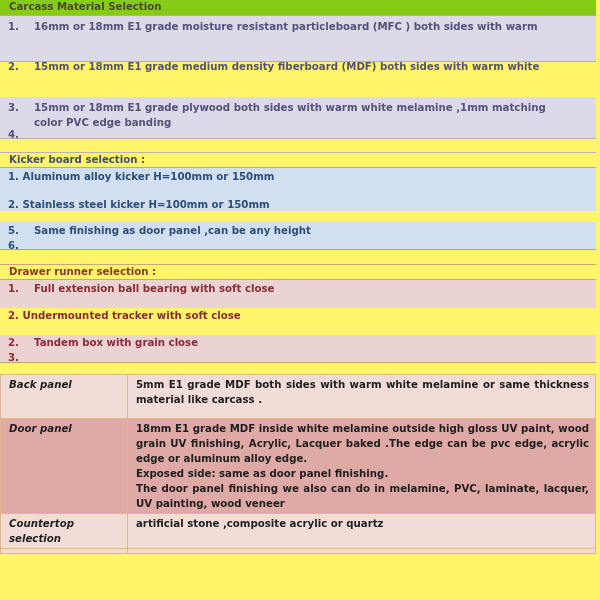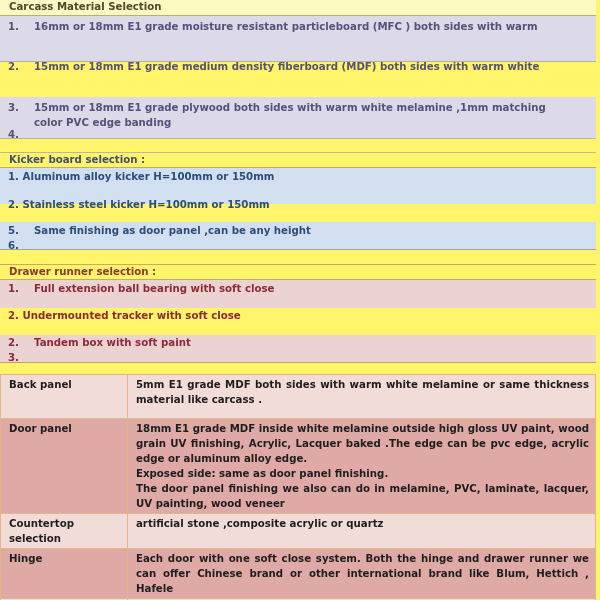--- a/index.html
+++ b/index.html
@@ -42,47 +42,47 @@
       font-size: 10.2px;
       color: #1e1e1e;
     }
     table.spec td {
       border: 1px solid #e6b48a;
       vertical-align: top;
       padding: 2px 6px 2px 8px;
       line-height: 15px;
       text-align: justify;
     }
-    table.spec td.lbl { width: 112px; }
+    table.spec td.lbl { width: 112px; font-style: italic; }
     tr.light td { background: #f2dcd8; }
     tr.dark td { background: #dfa9a6; }
     tr.dark td.lbl { background: #dfa9a6; }
   </style>
 </head>
 <body>
 
-<div class="sec-head c-purple-h" style="top:0; border-top:none; background:#fef9c3; color:#4a4a2e;">Carcass Material Selection</div>
+<div class="sec-head c-purple-h" style="top:0; border-top:none; background:#84cc16; color:#4a4a2e;">Carcass Material Selection</div>
 
 <div class="row bg-purple c-purple" style="top:16px; height:46px;">
   <span class="num">1.</span><span>16mm or 18mm E1 grade moisture resistant particleboard (MFC ) both sides with warm</span>
 </div>
 
 <div class="row c-purple" style="top:56px; height:41px; background:transparent;">
   <span class="num">2.</span><span>15mm or 18mm E1 grade medium density fiberboard (MDF) both sides with warm white</span>
 </div>
 
 <div class="row bg-purple c-purple" style="top:97px; height:42px;">
   <span class="num">3.</span><span>15mm or 18mm E1 grade plywood both sides with warm white melamine ,1mm matching</span>
   <span class="indent-line">color PVC edge banding</span>
   <span style="position:absolute; left:8px; top:30px;">4.</span>
 </div>
 
 <div class="sec-head" style="top:152px; color:#3f5072; border-top:1px solid #b9b6a8;">Kicker board selection :</div>
 
-<div class="row bg-blue c-blue" style="top:168px; height:36px; padding-top:1px;">
+<div class="row bg-blue c-blue" style="top:168px; height:43px; padding-top:1px;">
   <span>1. Aluminum alloy kicker H=100mm or 150mm</span>
 </div>
 
 <div class="row c-blue" style="top:196px; height:26px; padding-top:1px;">
   <span>2. Stainless steel kicker H=100mm or 150mm</span>
 </div>
 
 <div class="row bg-blue c-blue" style="top:222px; height:28px; padding-top:1px; border-bottom:1px solid #9ea89a;">
   <span class="num">5.</span><span>Same finishing as door panel ,can be any height</span>
   <span style="display:block;">6.</span>
@@ -92,21 +92,21 @@
 
 <div class="row bg-pink c-red" style="top:280px; height:28px; padding-top:1px;">
   <span class="num">1.</span><span>Full extension ball bearing with soft close</span>
 </div>
 
 <div class="row c-red" style="top:308px; height:41px; padding-top:0;">
   <span>2. Undermounted tracker with soft close</span>
 </div>
 
 <div class="row bg-pink c-red" style="top:335px; height:28px; padding-top:0; border-bottom:1px solid #c4a06a;">
-  <span class="num">2.</span><span>Tandem box with soft paint</span>
+  <span class="num">2.</span><span>Tandem box with grain close</span>
   <span style="display:block;">3.</span>
 </div>
 
 <table class="spec">
   <tbody>
       <tr class="light" style="height:44px;">
     <td class="lbl">Back panel</td>
     <td><span>5mm E1 grade MDF both sides with warm white melamine or same thickness material like carcass .</span></td>
   </tr>
   <tr class="dark">
@@ -114,24 +114,20 @@
     <td>
       <div>18mm E1 grade MDF inside white melamine outside high gloss UV paint, wood grain UV finishing, Acrylic, Lacquer baked .The edge can be pvc edge, acrylic edge or aluminum alloy edge.</div>
       <div>Exposed side: same as door panel finishing.</div>
       <div>The door panel finishing we also can do in melamine, PVC, laminate, lacquer, UV painting, wood veneer</div>
     </td>
   </tr>
   <tr class="light">
     <td class="lbl">Countertop selection</td>
     <td><span>artificial stone ,composite acrylic or quartz</span></td>
   </tr>
-  <tr class="dark">
-    <td class="lbl">Hinge</td>
-    <td><span>Each door with one soft close system. Both the hinge and drawer runner we can offer Chinese brand or other international brand like Blum, Hettich , Hafele</span></td>
-  </tr>
   <tr class="light">
     <td class="lbl">
       
       
     </td>
     <td></td>
   </tr>
 </tbody>
   </table>
 

